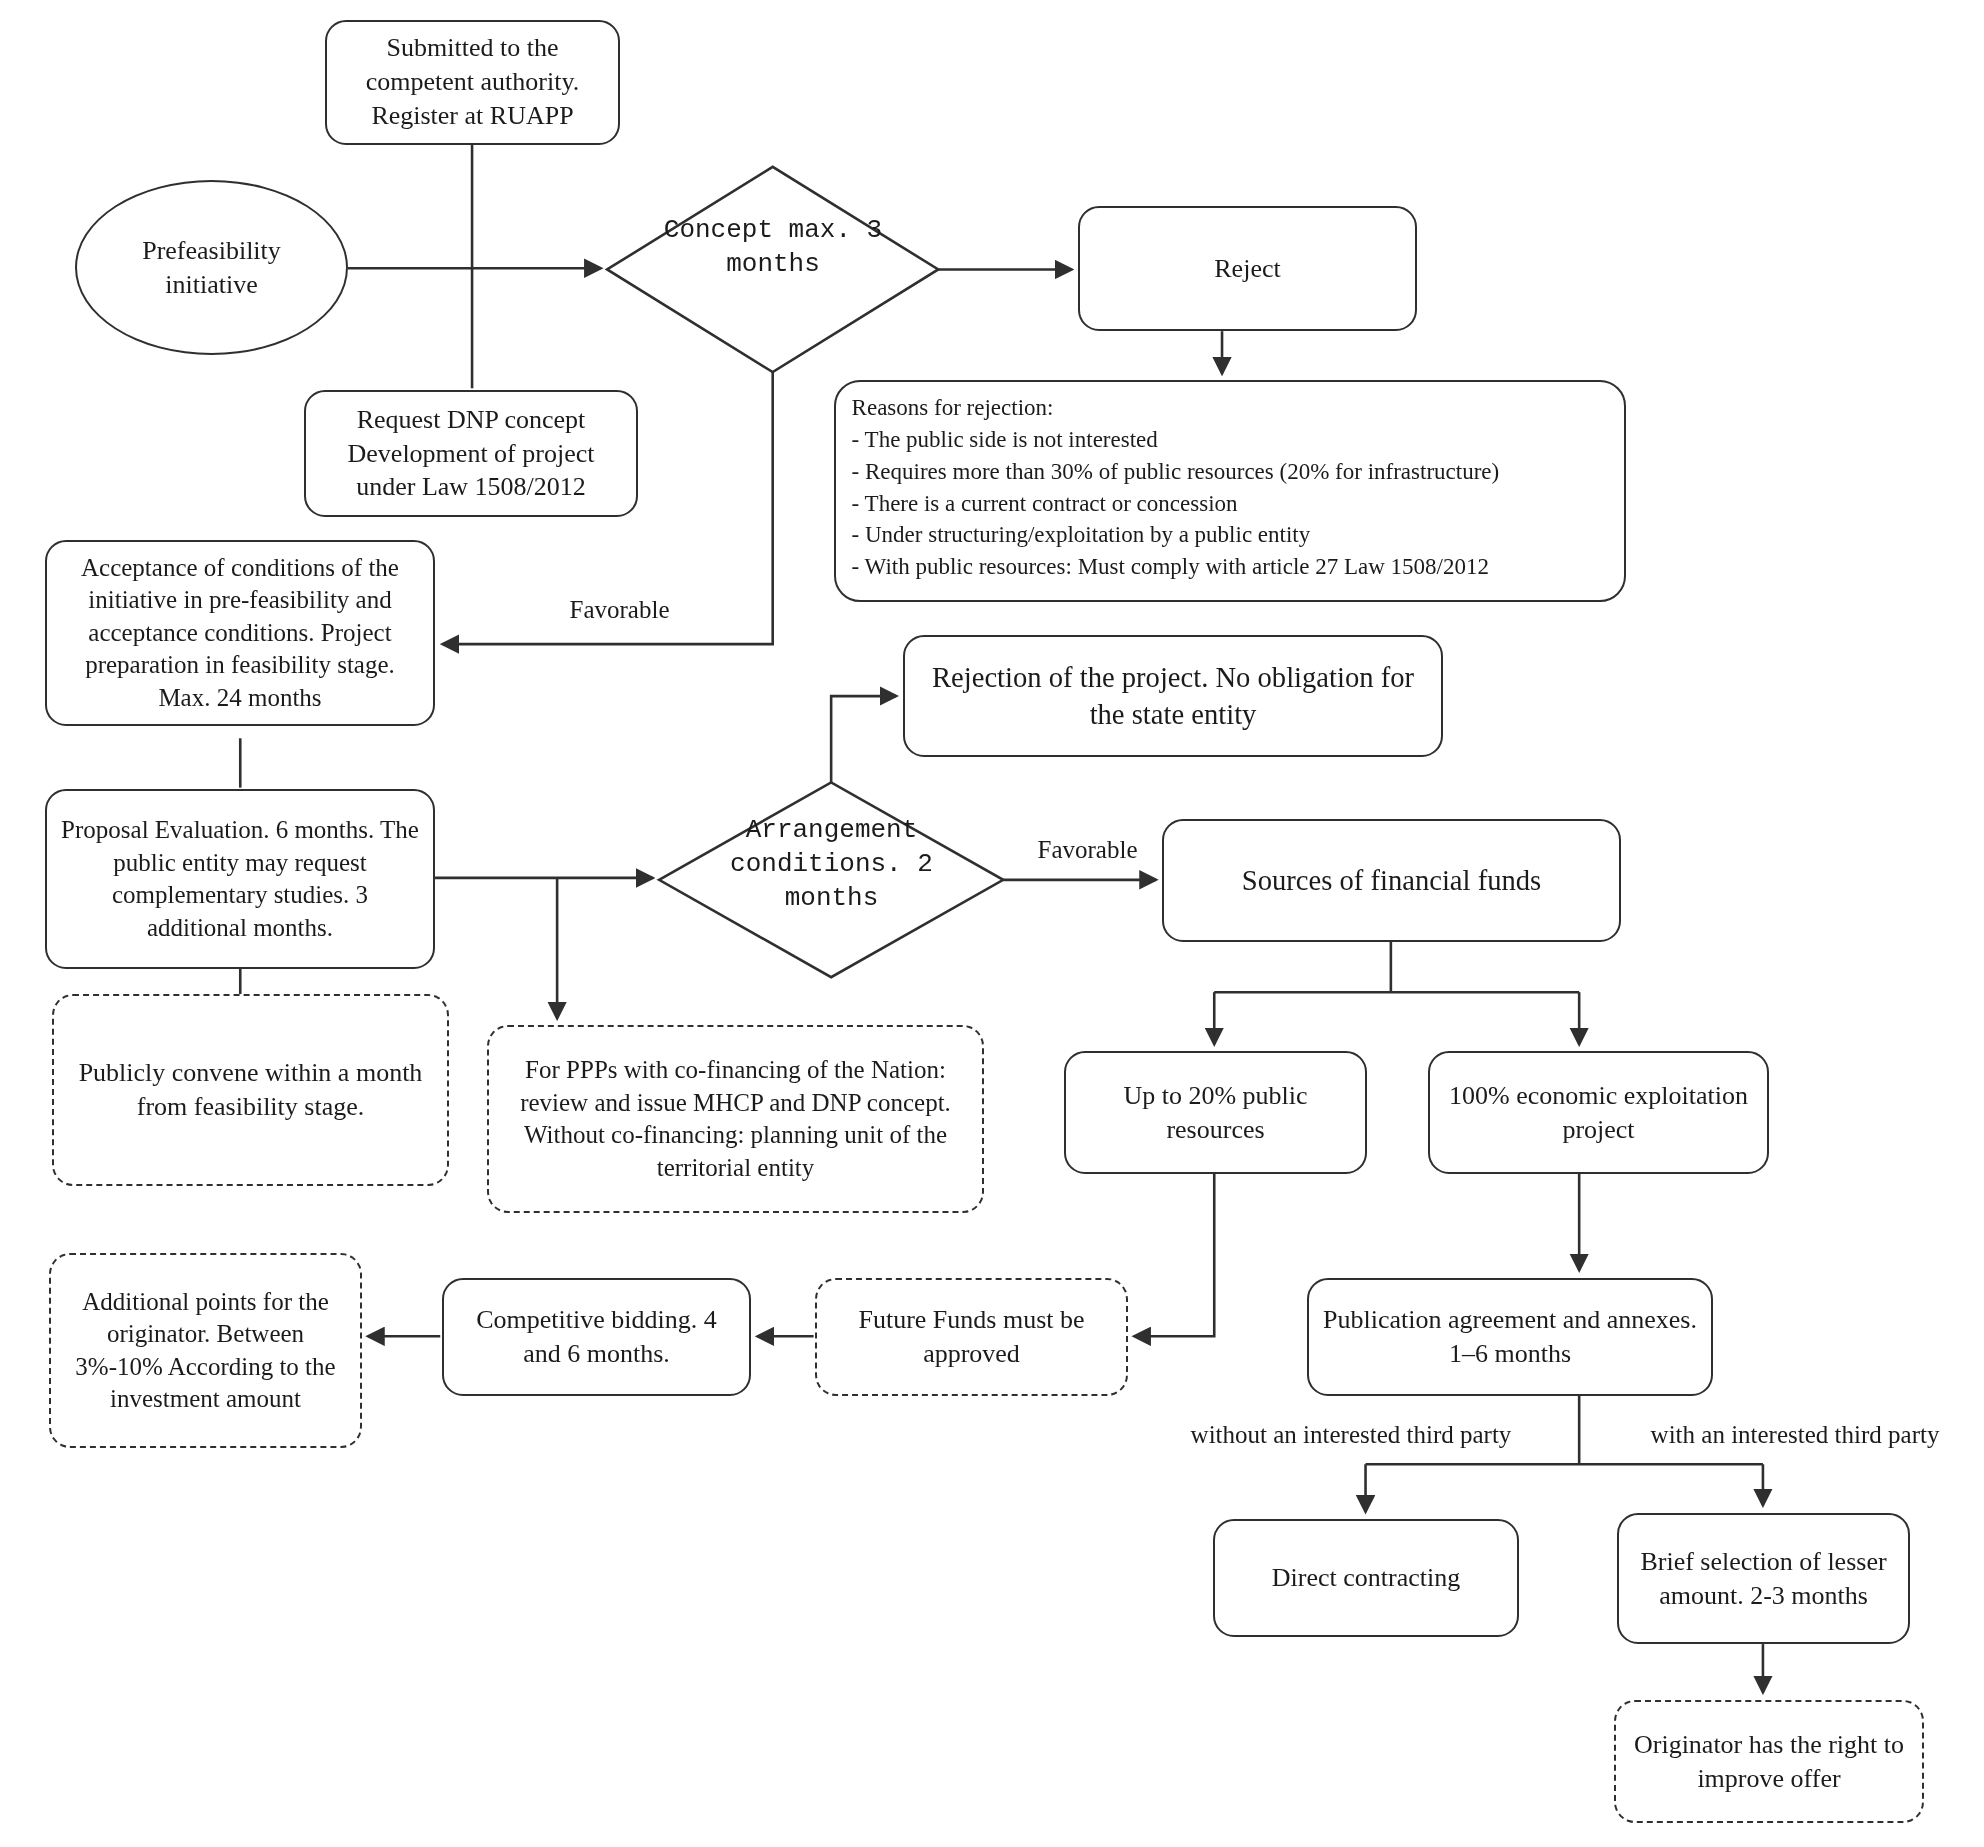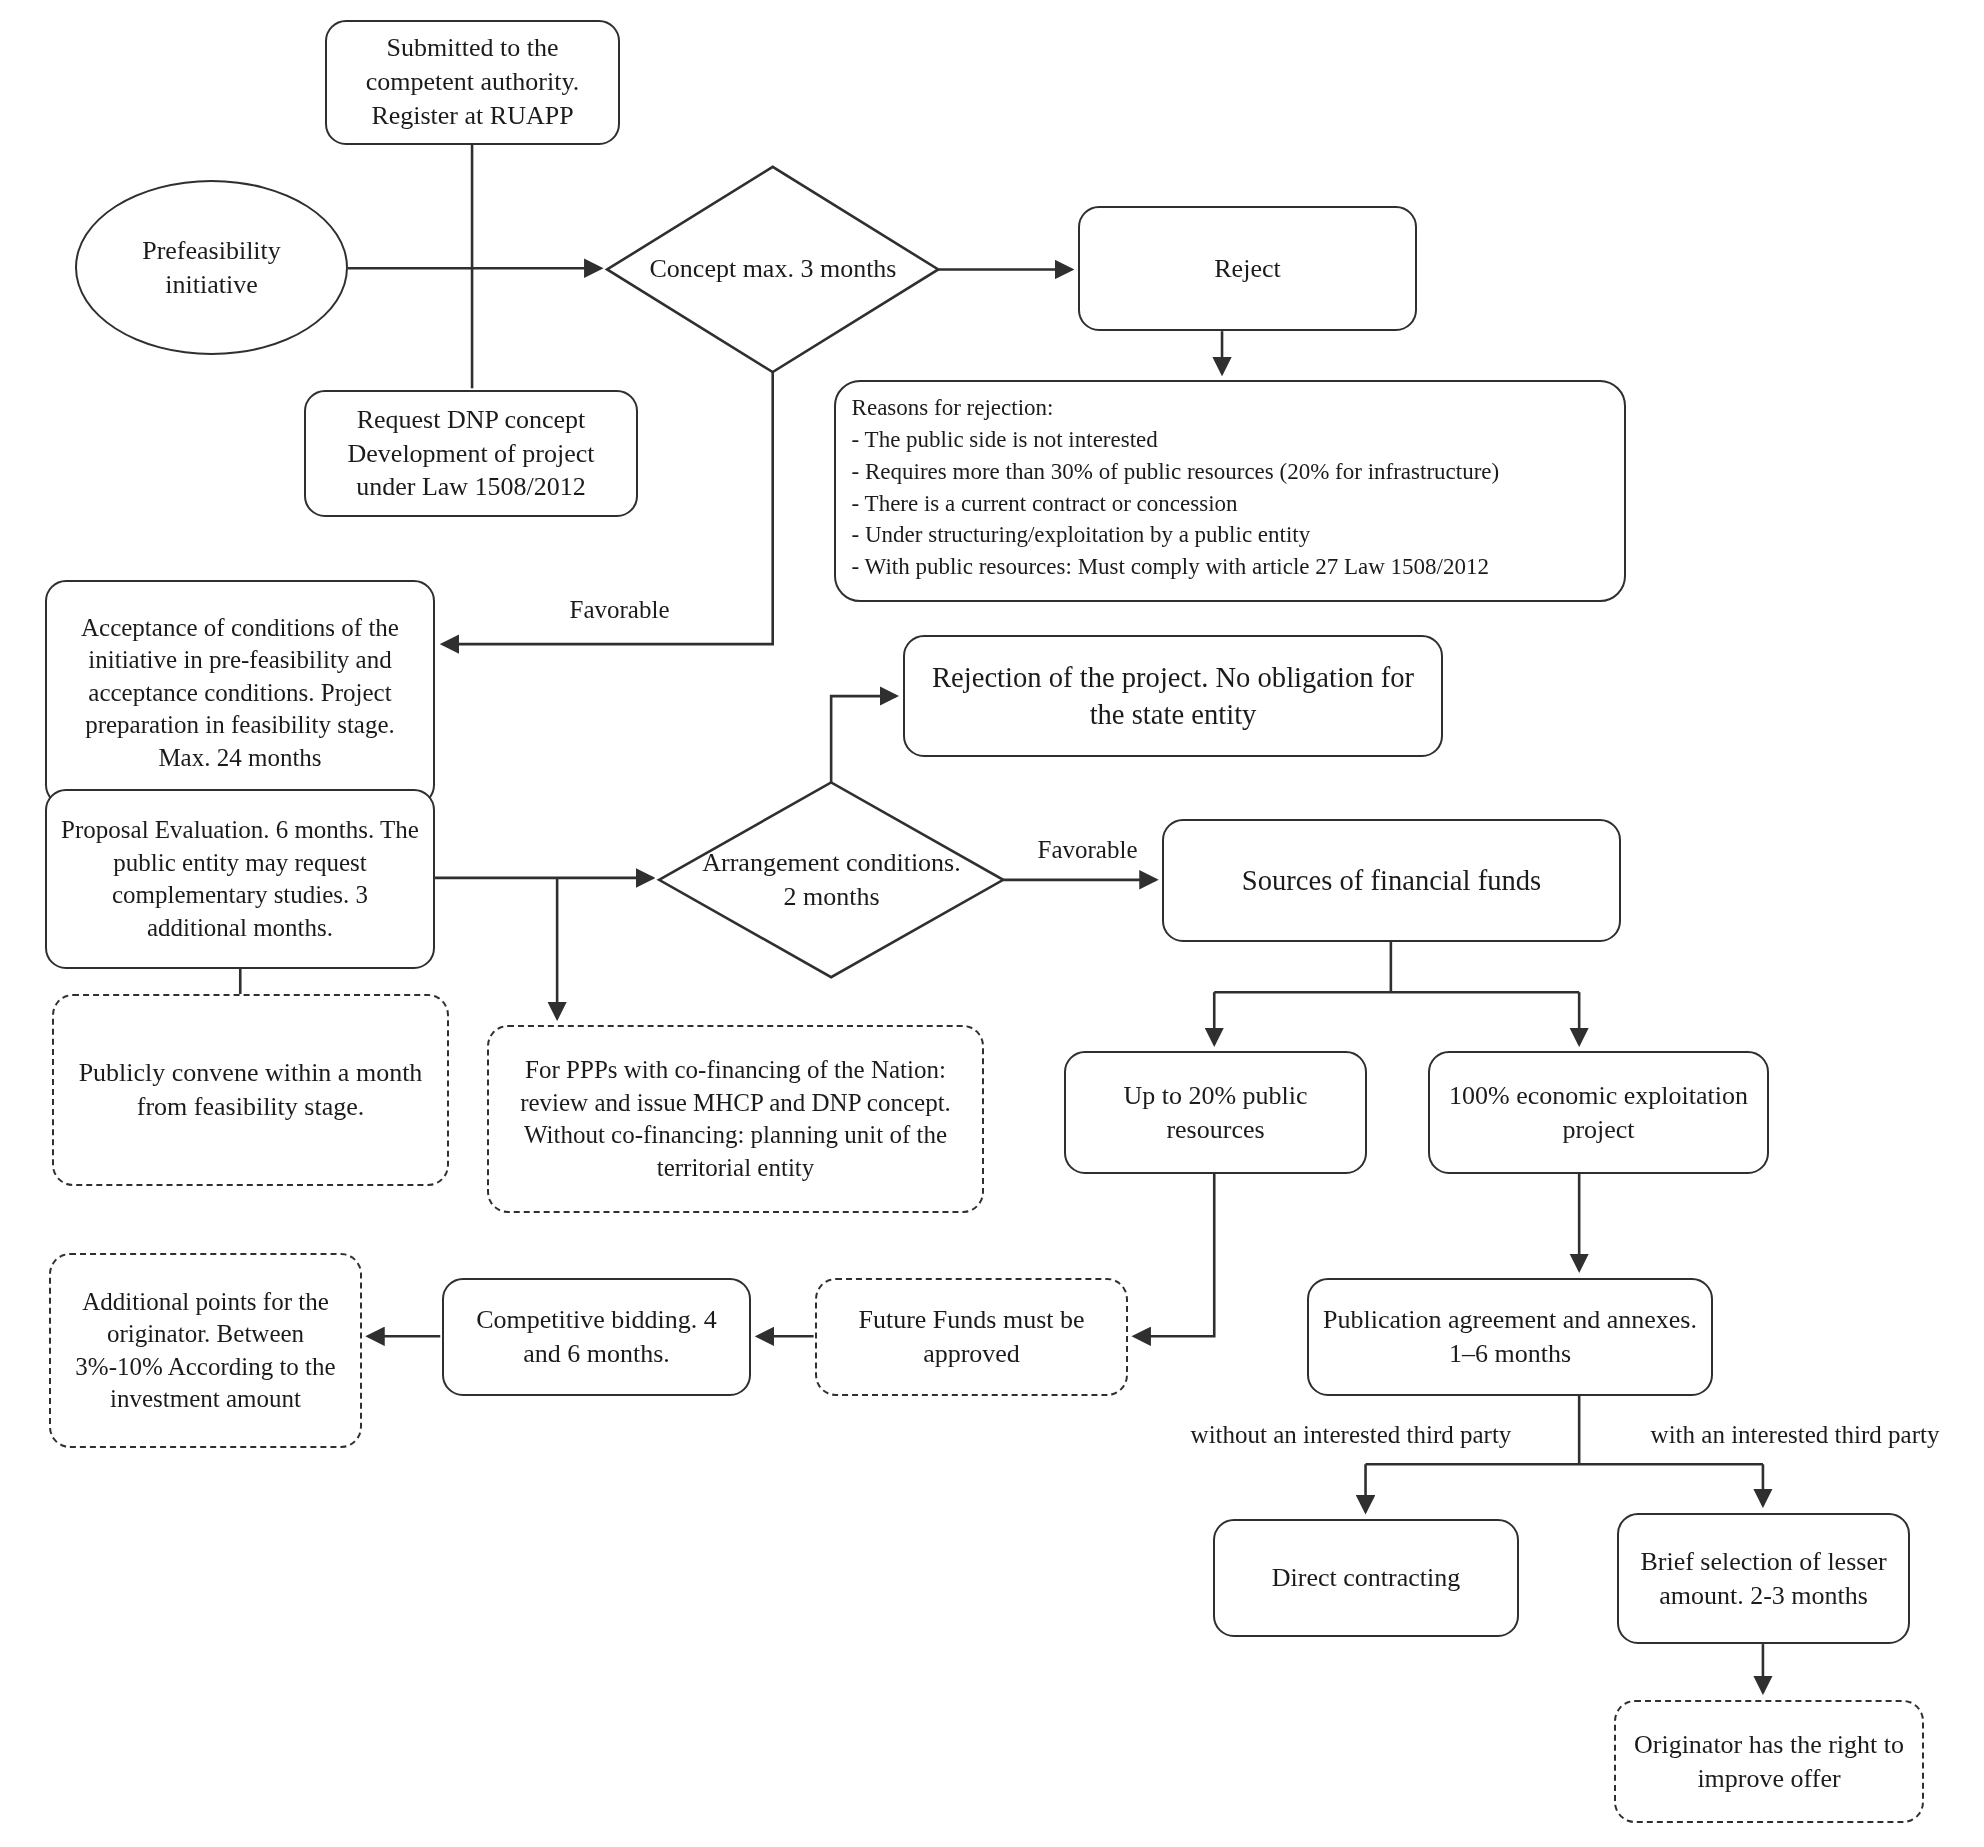--- a/index.html
+++ b/index.html
@@ -19,23 +19,24 @@
     background:#ffffff;
     display:flex;align-items:center;justify-content:center;
     text-align:center;
     font-size:26px;line-height:1.3;
     padding:7.8px 13px;
   }
   .dashed{border-style:dashed;}
   .ellipse{border-radius:50%;}
   .diamond-label{
     position:absolute;
-    display:flex;align-items:center;justify-content:center;
+    display:flex;justify-content:center;
     text-align:center;font-size:26px;line-height:1.3;
     background:transparent;
+    font-family:Liberation Mono, monospace;
   }
   .free-label{
     position:absolute;
     font-size:25px;line-height:1.25;
     text-align:center;
     background:transparent;
   }
   .left-align{
     text-align:left;
     align-items:flex-start;
@@ -107,21 +108,21 @@
 
   <div class="node left-align" style="left:834px;top:380px;width:792px;height:222px;border-radius:26px;">
     <div>Reasons for rejection:</div>
     <div>- The public side is not interested</div>
     <div>- Requires more than 30% of public resources (20% for infrastructure)</div>
     <div>- There is a current contract or concession</div>
     <div>- Under structuring/exploitation by a public entity</div>
     <div>- With public resources: Must comply with article 27 Law 1508/2012</div>
   </div>
 
-  <div class="node fs38" style="left:45px;top:580px;width:390px;height:226px;">
+  <div class="node fs38" style="left:45px;top:540px;width:390px;height:186px;">
     <span>Acceptance of conditions of the initiative in pre-feasibility and acceptance conditions. Project preparation in feasibility stage. Max. 24 months</span>
   </div>
 
   <div class="node fs38" style="left:45px;top:789px;width:390px;height:180px;text-align:center;">
     <span>Proposal Evaluation. 6 months. The public entity may request complementary studies. 3 additional months.</span>
   </div>
 
   <div class="node lg" style="left:903px;top:635px;width:540px;height:122px;">
     <span>Rejection of the project. No obligation for the state entity</span>
   </div>

